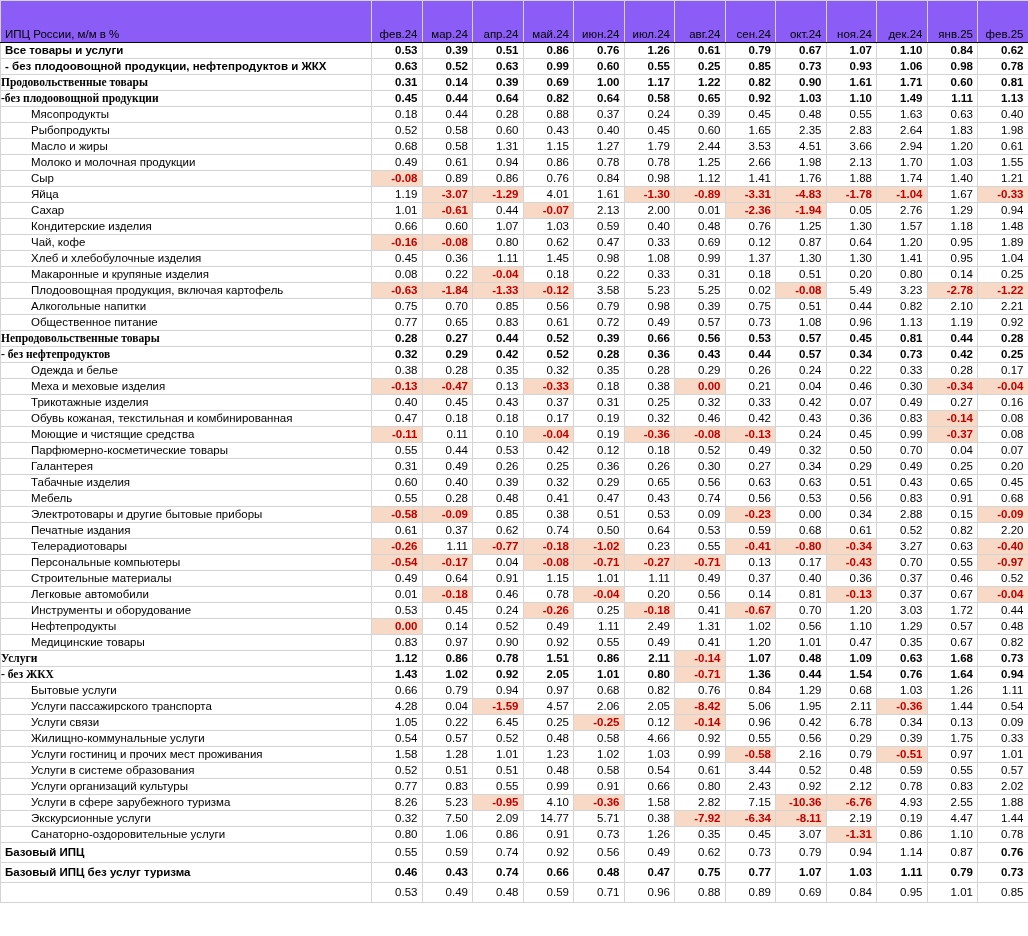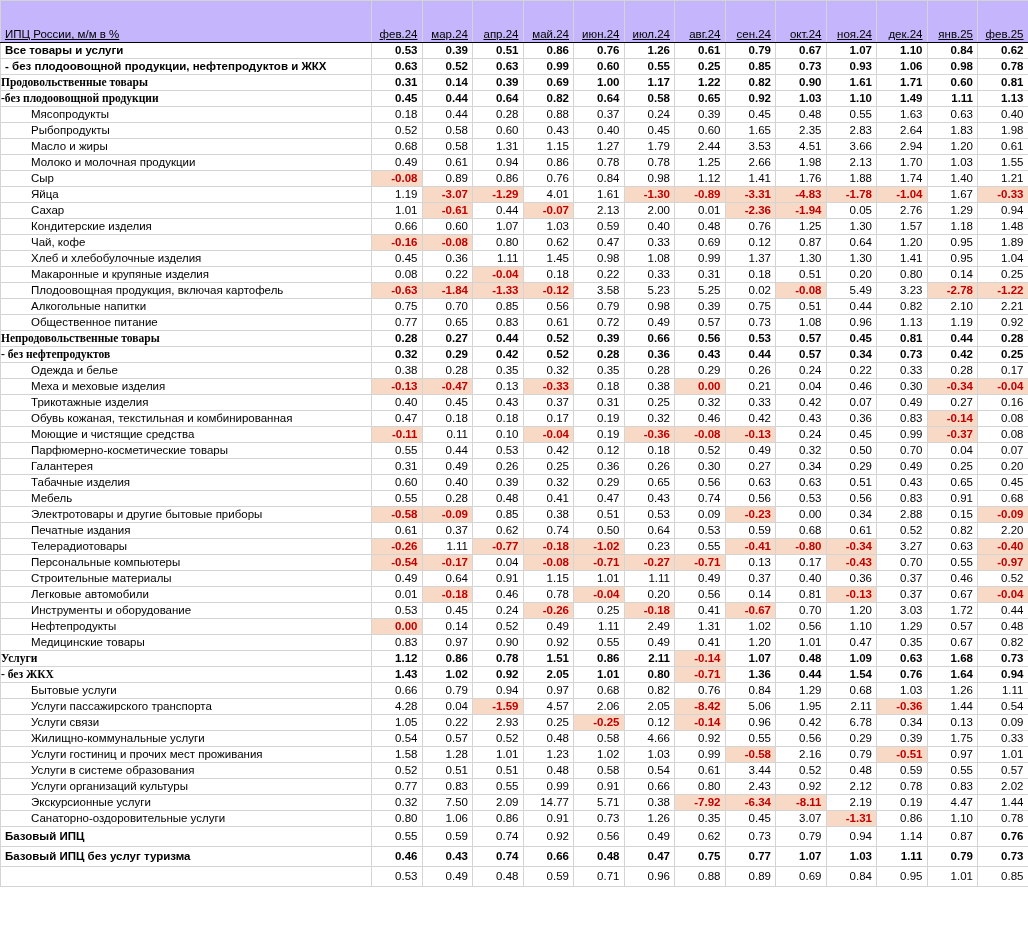--- a/index.html
+++ b/index.html
@@ -10,23 +10,22 @@
   }
   html,body{margin:0;padding:0;}
   body{
     width:1028px;height:936px;background:#fff;color:#000;
     font-family:"Liberation Sans",sans-serif;font-size:11.5px;
     overflow:hidden;
   }
   table{border-collapse:collapse;table-layout:fixed;width:1028px;}
   th,td{border:1px solid var(--grid);padding:0;box-sizing:border-box;}
   thead th{
-    height:42px;vertical-align:bottom;font-weight:normal;background:#c4b5fd;
+    height:42px;vertical-align:bottom;font-weight:normal;background:#8b5cf6;
     border-bottom:1px solid var(--hdr-border);
-    text-decoration:underline;
   }
   thead th.title-cell{text-align:left;padding-left:4px;padding-bottom:2px;}
   thead th.month{text-align:right;padding-right:4px;padding-bottom:2px;}
   tbody td{height:16px;line-height:15px;vertical-align:middle;}
   tr.tall td{height:20px;}
   td.lbl{white-space:nowrap;overflow:hidden;}
   td.val{text-align:right;padding-right:4px;font-variant-numeric:tabular-nums;}
   .i0{padding-left:4px;}
   .i1{font-family:Liberation Serif, serif;}
   .i2{padding-left:30px;}
@@ -741,21 +740,21 @@
         <td class="val">1.95</td>
         <td class="val">2.11</td>
         <td class="val neg">-0.36</td>
         <td class="val">1.44</td>
         <td class="val">0.54</td>
       </tr>
       <tr>
         <td class="lbl i2">Услуги связи</td>
         <td class="val">1.05</td>
         <td class="val">0.22</td>
-        <td class="val">2.93</td>
+        <td class="val">6.45</td>
         <td class="val">0.25</td>
         <td class="val neg">-0.25</td>
         <td class="val">0.12</td>
         <td class="val neg">-0.14</td>
         <td class="val">0.96</td>
         <td class="val">0.42</td>
         <td class="val">6.78</td>
         <td class="val">0.34</td>
         <td class="val">0.13</td>
         <td class="val">0.09</td>
@@ -816,20 +815,36 @@
         <td class="val">0.99</td>
         <td class="val">0.91</td>
         <td class="val">0.66</td>
         <td class="val">0.80</td>
         <td class="val">2.43</td>
         <td class="val">0.92</td>
         <td class="val">2.12</td>
         <td class="val">0.78</td>
         <td class="val">0.83</td>
         <td class="val">2.02</td>
+      </tr>
+      <tr>
+        <td class="lbl i2">Услуги в сфере зарубежного туризма</td>
+        <td class="val">8.26</td>
+        <td class="val">5.23</td>
+        <td class="val neg">-0.95</td>
+        <td class="val">4.10</td>
+        <td class="val neg">-0.36</td>
+        <td class="val">1.58</td>
+        <td class="val">2.82</td>
+        <td class="val">7.15</td>
+        <td class="val neg">-10.36</td>
+        <td class="val neg">-6.76</td>
+        <td class="val">4.93</td>
+        <td class="val">2.55</td>
+        <td class="val">1.88</td>
       </tr>
       <tr>
         <td class="lbl i2">Экскурсионные услуги</td>
         <td class="val">0.32</td>
         <td class="val">7.50</td>
         <td class="val">2.09</td>
         <td class="val">14.77</td>
         <td class="val">5.71</td>
         <td class="val">0.38</td>
         <td class="val neg">-7.92</td>

